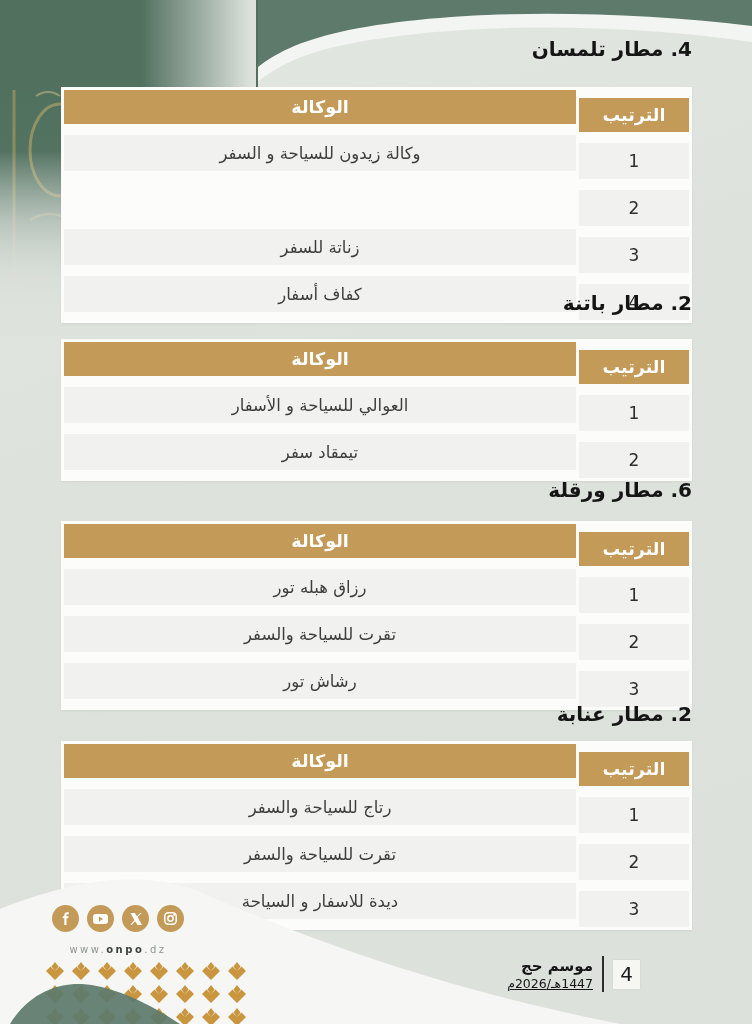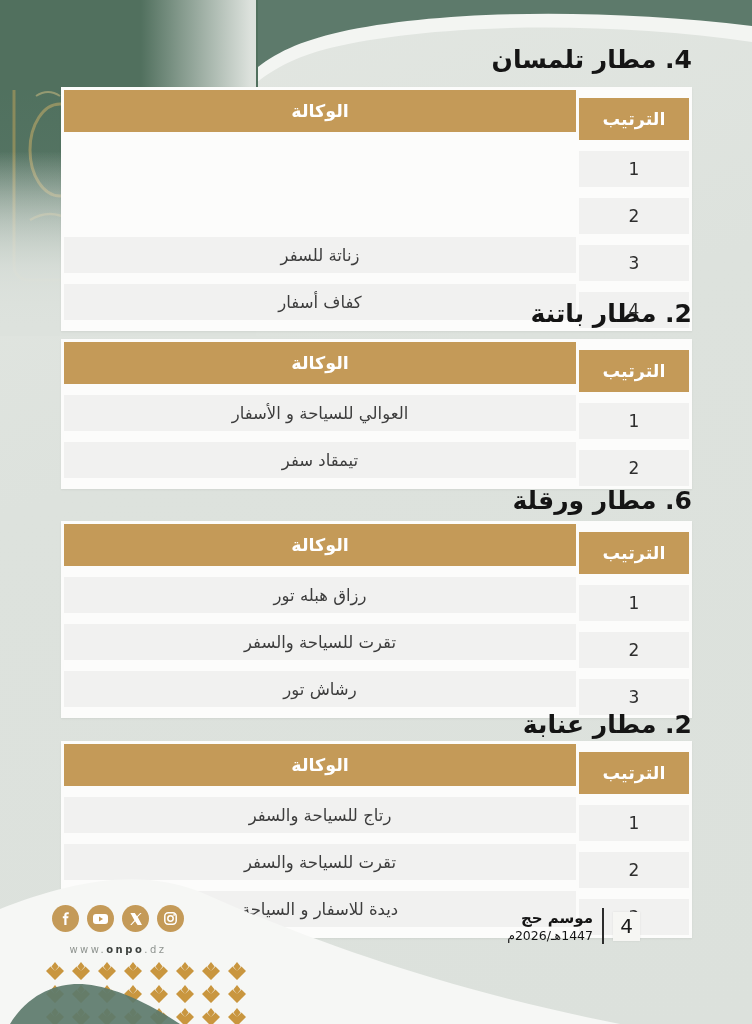--- a/index.html
+++ b/index.html
@@ -13,55 +13,55 @@
   .top-band{position:absolute;top:0;left:0;width:752px;height:90px;pointer-events:none;}
   .photo{
     position:absolute;top:0;left:0;width:256px;height:336px;
     background:linear-gradient(180deg,#4c6e5b 0%,#557463 55%,#6f8a7a 80%,#a8bcae 100%);
   }
   .photo .fade-r{position:absolute;inset:0;background:linear-gradient(90deg,rgba(221,226,221,0) 55%,#dde2dd 98%);}
   .photo .fade-b{position:absolute;inset:0;background:linear-gradient(180deg,rgba(221,226,221,0) 45%,rgba(221,226,221,.75) 80%,#dde2dd 99%);}
   
   .sec-title{
     position:absolute;right:60px;direction:rtl;
-    font-size:25px;font-weight:bold;color:#151515;letter-spacing:0;margin-top:8px;
+    font-size:20px;font-weight:bold;color:#151515;letter-spacing:0;
   }
   
   .tbl{
     position:absolute;left:61px;width:631px;direction:rtl;
     background:#fcfcfb;padding:3px;box-sizing:border-box;
     box-shadow:0 1px 2px rgba(0,0,0,0.06);
   }
   .thead,.tr{display:flex;gap:3px;margin-bottom:3px;}
   .tbl > div:last-child{margin-bottom:0;}
   .th{background:#c49a58;color:#ffffff;font-weight:bold;font-size:17.5px;
-      display:flex;align-items:center;justify-content:center;height:42px;}
+      display:flex;align-items:center;justify-content:center;height:34px;}
   .td{background:#f1f1f0;color:#3d3d3d;font-size:16.5px;
       display:flex;align-items:center;justify-content:center;height:36px;}
   .c-rank{width:110px;flex:none;margin-top:8px;}
   .c-agency{flex:1;}
   .td.c-rank{font-size:17px;color:#2e2e2e;}
   
   .swoosh{position:absolute;left:0;bottom:0;pointer-events:none;}
   .social{position:absolute;left:52px;top:905px;display:flex;gap:8px;}
   .sicon{width:27px;height:27px;border-radius:50%;background:#c49a58;
          display:flex;align-items:center;justify-content:center;color:#fff;}
   .website{
     position:absolute;left:52px;top:944px;width:132px;text-align:center;
     font-size:10px;letter-spacing:2.5px;color:#8f9490;
   }
   .website b{color:#3c403d;letter-spacing:2.5px;}
   .diamonds{position:absolute;left:46px;top:962px;}
   .dome{position:absolute;left:0;bottom:0;}
   .season{
-    position:absolute;right:112px;top:908px;display:flex;align-items:center;
+    position:absolute;right:112px;top:956px;display:flex;align-items:center;
   }
   .season .txt{direction:rtl;text-align:right;color:#141414;}
   .season .l1{font-size:15px;font-weight:bold;line-height:1.25;}
-  .season .l2{font-size:12.5px;line-height:1.25;}
+  .season .l2{font-size:12.5px;line-height:1.25;text-decoration:underline;}
   .season .bar{width:2px;height:36px;background:#2c2c2c;margin:0 9px;}
   .season .pagebox{
     width:27px;height:29px;background:#f6f6f3;color:#1a1a1a;
     display:flex;align-items:center;justify-content:center;
     font-size:20px;box-shadow:0 0 2px rgba(0,0,0,.08);
   }
 </style>
 </head>
 <body>
 
@@ -98,20 +98,21 @@
   </div>
 
   <div class="sec-title" style="top:37px;">4. مطار تلمسان</div>
   <div class="tbl" style="top:87px;">
     <div class="thead">
       <div class="th c-rank">الترتيب</div>
       <div class="th c-agency">الوكالة</div>
     </div>
     <div class="tr">
       <div class="td c-rank">1</div>
+      <div class="td c-agency">وكالة زيدون للسياحة و السفر</div>
     </div>
     <div class="tr">
       <div class="td c-rank">2</div>
     </div>
     <div class="tr">
       <div class="td c-rank">3</div>
       <div class="td c-agency">زناتة للسفر</div>
     </div>
     <div class="tr">
       <div class="td c-rank">4</div>

